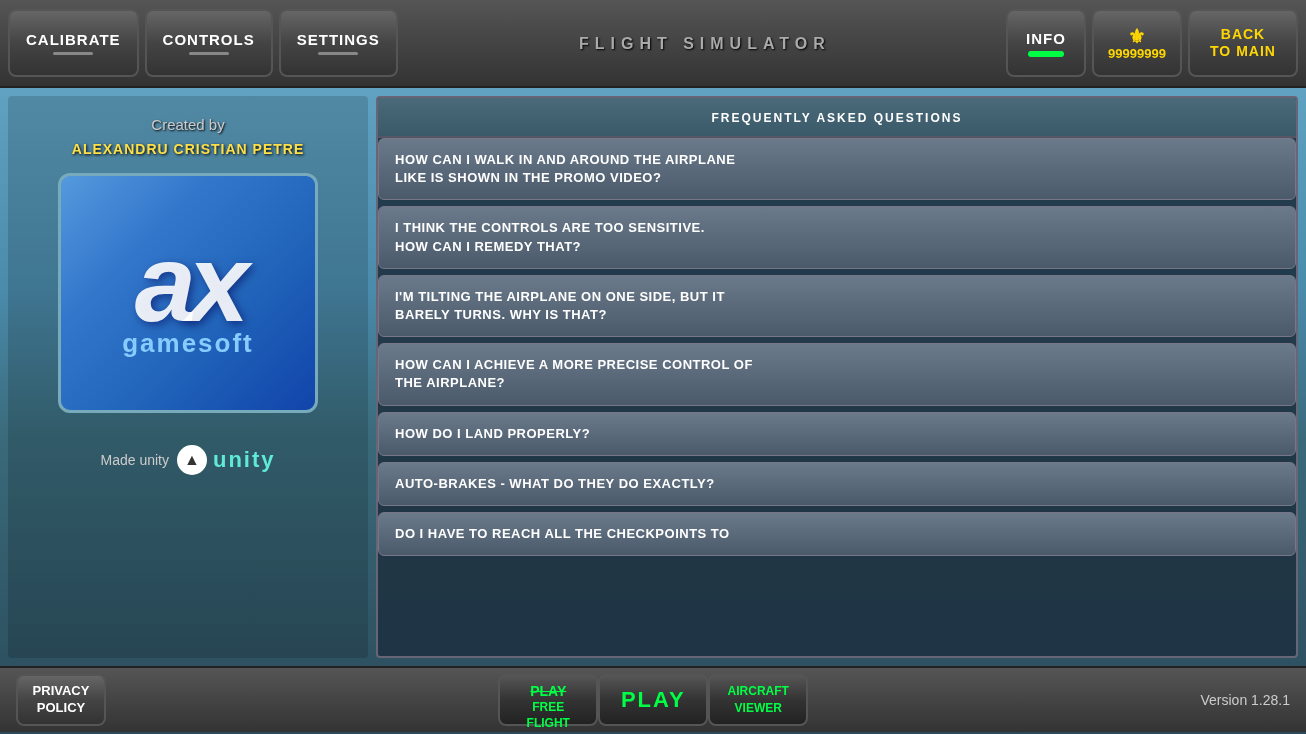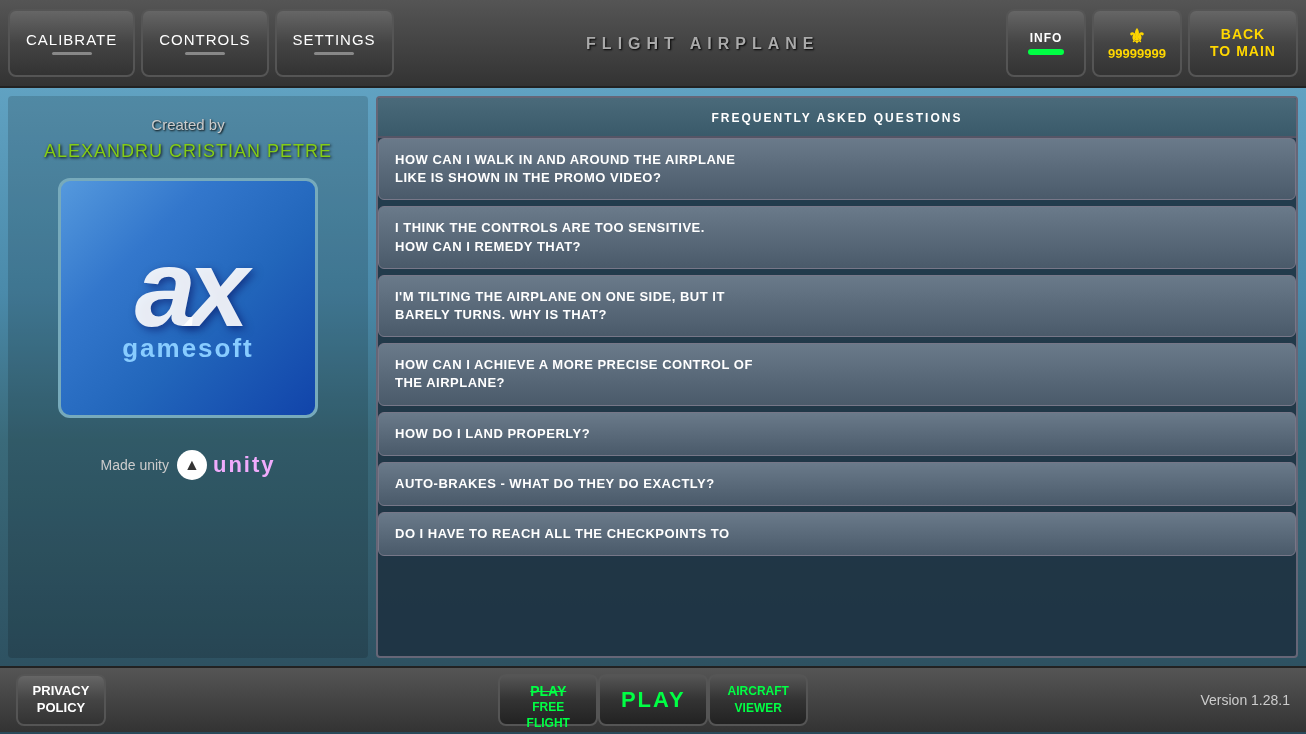--- a/index.html
+++ b/index.html
@@ -34,21 +34,21 @@
 
     .nav-btn {
       display: flex;
       flex-direction: column;
       align-items: center;
       justify-content: center;
       background: linear-gradient(180deg, #666 0%, #444 50%, #333 100%);
       border: 2px solid #555;
       border-radius: 8px;
       color: #fff;
-      font-weight: normal;
+      font-weight: bold;
       font-size: 15px;
       letter-spacing: 1px;
       padding: 8px 16px;
       min-width: 100px;
       height: 68px;
       cursor: pointer;
       text-align: center;
       margin-right: 6px;
       position: relative;
     }
@@ -97,21 +97,21 @@
     .info-btn {
       display: flex;
       flex-direction: column;
       align-items: center;
       justify-content: center;
       background: linear-gradient(180deg, #666 0%, #444 50%, #333 100%);
       border: 2px solid #555;
       border-radius: 8px;
       color: #fff;
       font-weight: bold;
-      font-size: 12px;
+      font-size: 15px;
       letter-spacing: 1px;
       padding: 8px 16px;
       min-width: 80px;
       height: 68px;
       cursor: pointer;
     }
 
     .info-indicator {
       width: 36px;
       height: 6px;
@@ -187,23 +187,23 @@
     }
 
     .created-by {
       color: #ccc;
       font-size: 15px;
       margin-bottom: 8px;
       text-shadow: 1px 1px 2px #000;
     }
 
     .creator-name {
-      color: #84cc16;
-      font-size: 18px;
-      font-weight: normal;
+      color: #fde047;
+      font-size: 14px;
+      font-weight: bold;
       letter-spacing: 1px;
       margin-bottom: 16px;
       text-shadow: 1px 1px 3px #000;
       text-align: center;
     }
 
     .logo-box {
       width: 260px;
       height: 240px;
       border-radius: 12px;
@@ -260,21 +260,21 @@
       align-items: center;
       justify-content: center;
       font-size: 16px;
       font-weight: bold;
       color: #333;
     }
 
     .unity-text {
       font-size: 22px;
       font-weight: bold;
-      color: #f0abfc;
+      color: #5eead4;
       letter-spacing: 2px;
     }
 
     
     .faq-panel {
       flex: 1;
       background: rgba(30,50,65,0.9);
       border: 2px solid #667;
       border-radius: 4px;
       display: flex;
@@ -436,21 +436,21 @@
   <button class="nav-btn">
     <span>CONTROLS</span>
     <div class="btn-line"></div>
   </button>
   <button class="nav-btn">
     <span>SETTINGS</span>
     <div class="btn-line"></div>
   </button>
 
   <div class="title-area">
-    <div class="title-sub">FLIGHT AIRPLANE</div>
+    <div class="title-sub">FLIGHT SIMULATOR</div>
   </div>
 
   <div class="right-controls">
     <button class="info-btn">
       <span>INFO</span>
       <div class="info-indicator"></div>
     </button>
     <button class="coins-btn">
       <div class="coins-icon">⚜</div>
       <span>99999999</span>

